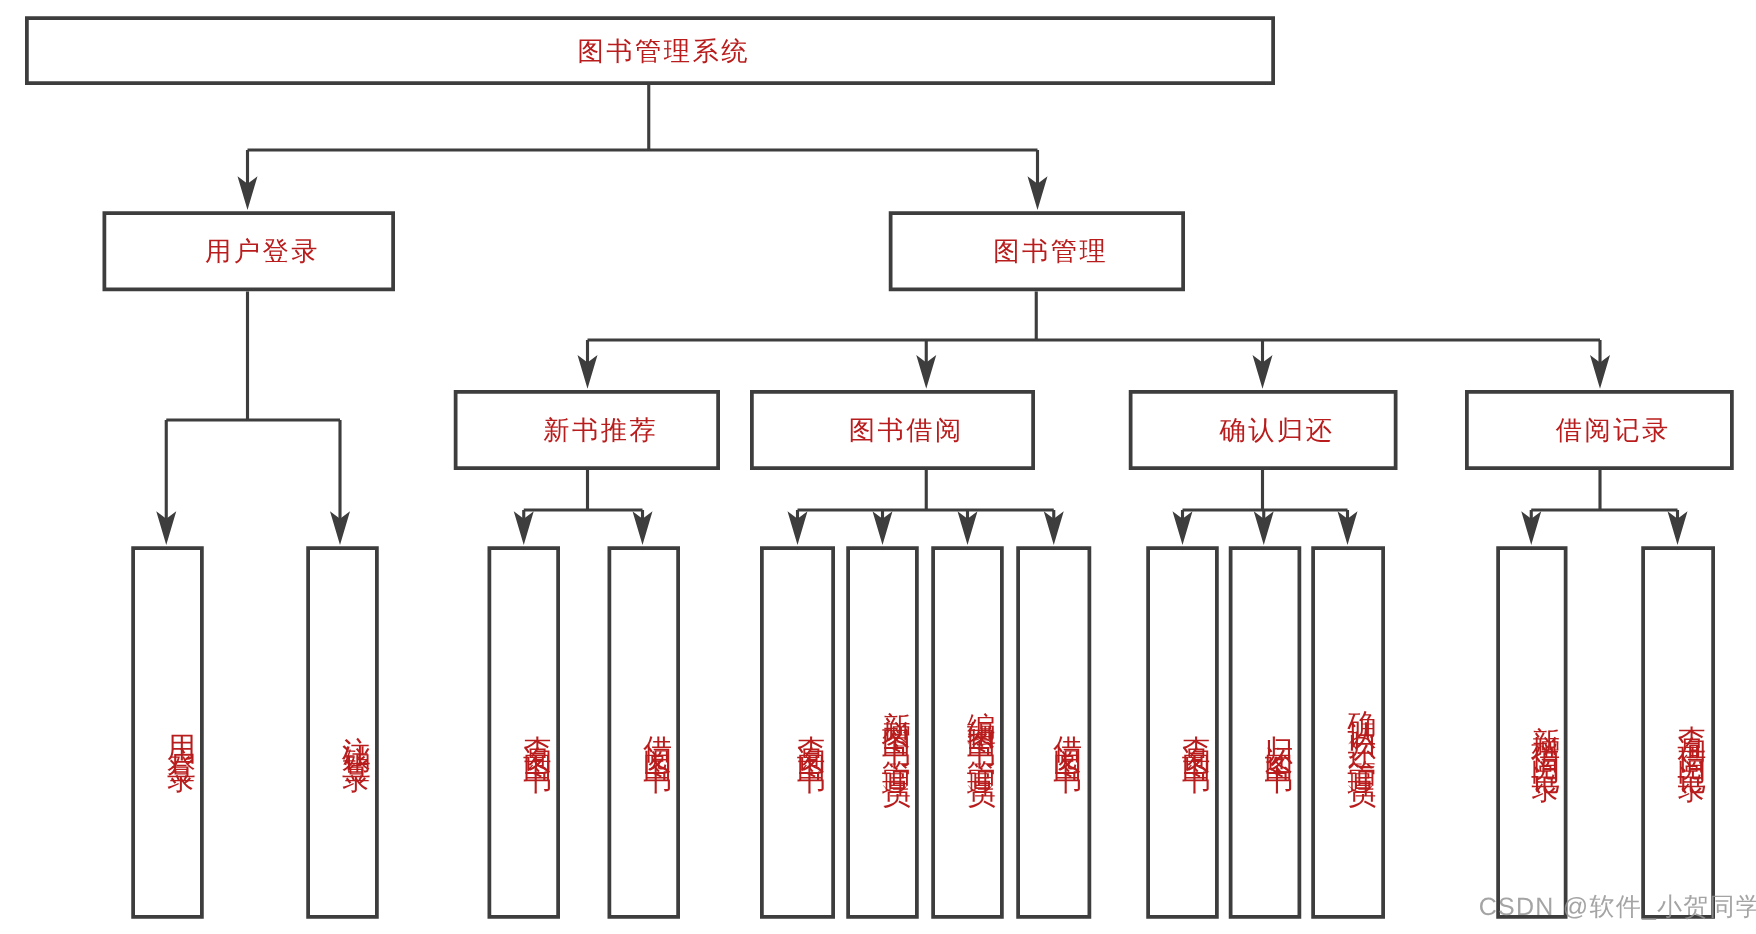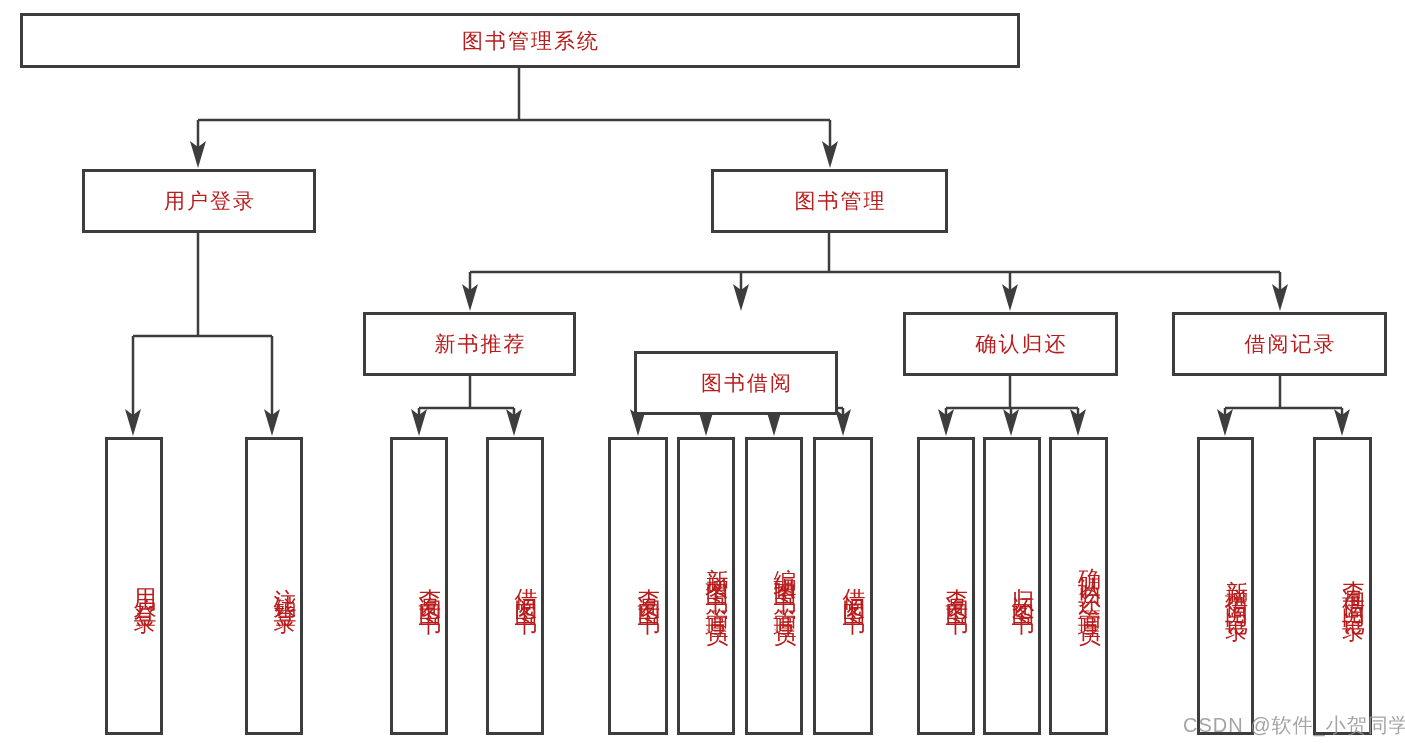--- a/index.html
+++ b/index.html
@@ -133,21 +133,21 @@
   <div class="node hbox" style="left:82px; top:169px; width:234px; height:64px;">
     <span>用户登录</span>
   </div>
   <div class="node hbox" style="left:711px; top:169px; width:237px; height:64px;">
     <span>图书管理</span>
   </div>
 
   <div class="node hbox" style="left:363px; top:312px; width:213px; height:64px;text-align:center;">
     <span>新书推荐</span>
   </div>
-  <div class="node hbox" style="left:634px; top:312px; width:204px; height:64px;margin-top:39px;">
+  <div class="node hbox" style="left:600px; top:312px; width:228px; height:64px;">
     <span>图书借阅</span>
   </div>
   <div class="node hbox" style="left:903px; top:312px; width:215px; height:64px;">
     <span>确认归还</span>
   </div>
   <div class="node hbox" style="left:1172px; top:312px; width:215px; height:64px;">
     <span>借阅记录</span>
   </div>
 
   <div class="node vbox" style="left:105px;">

